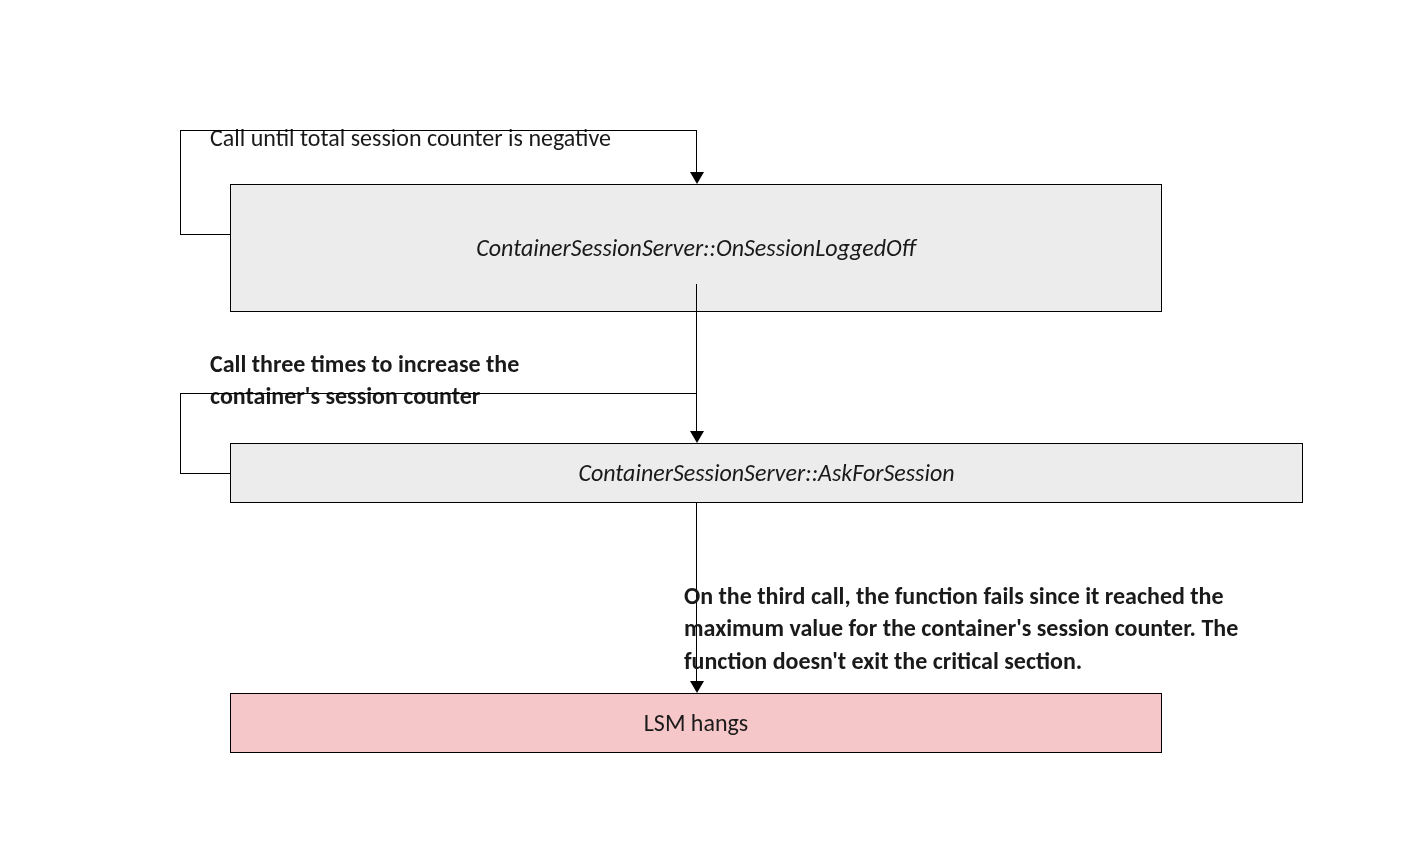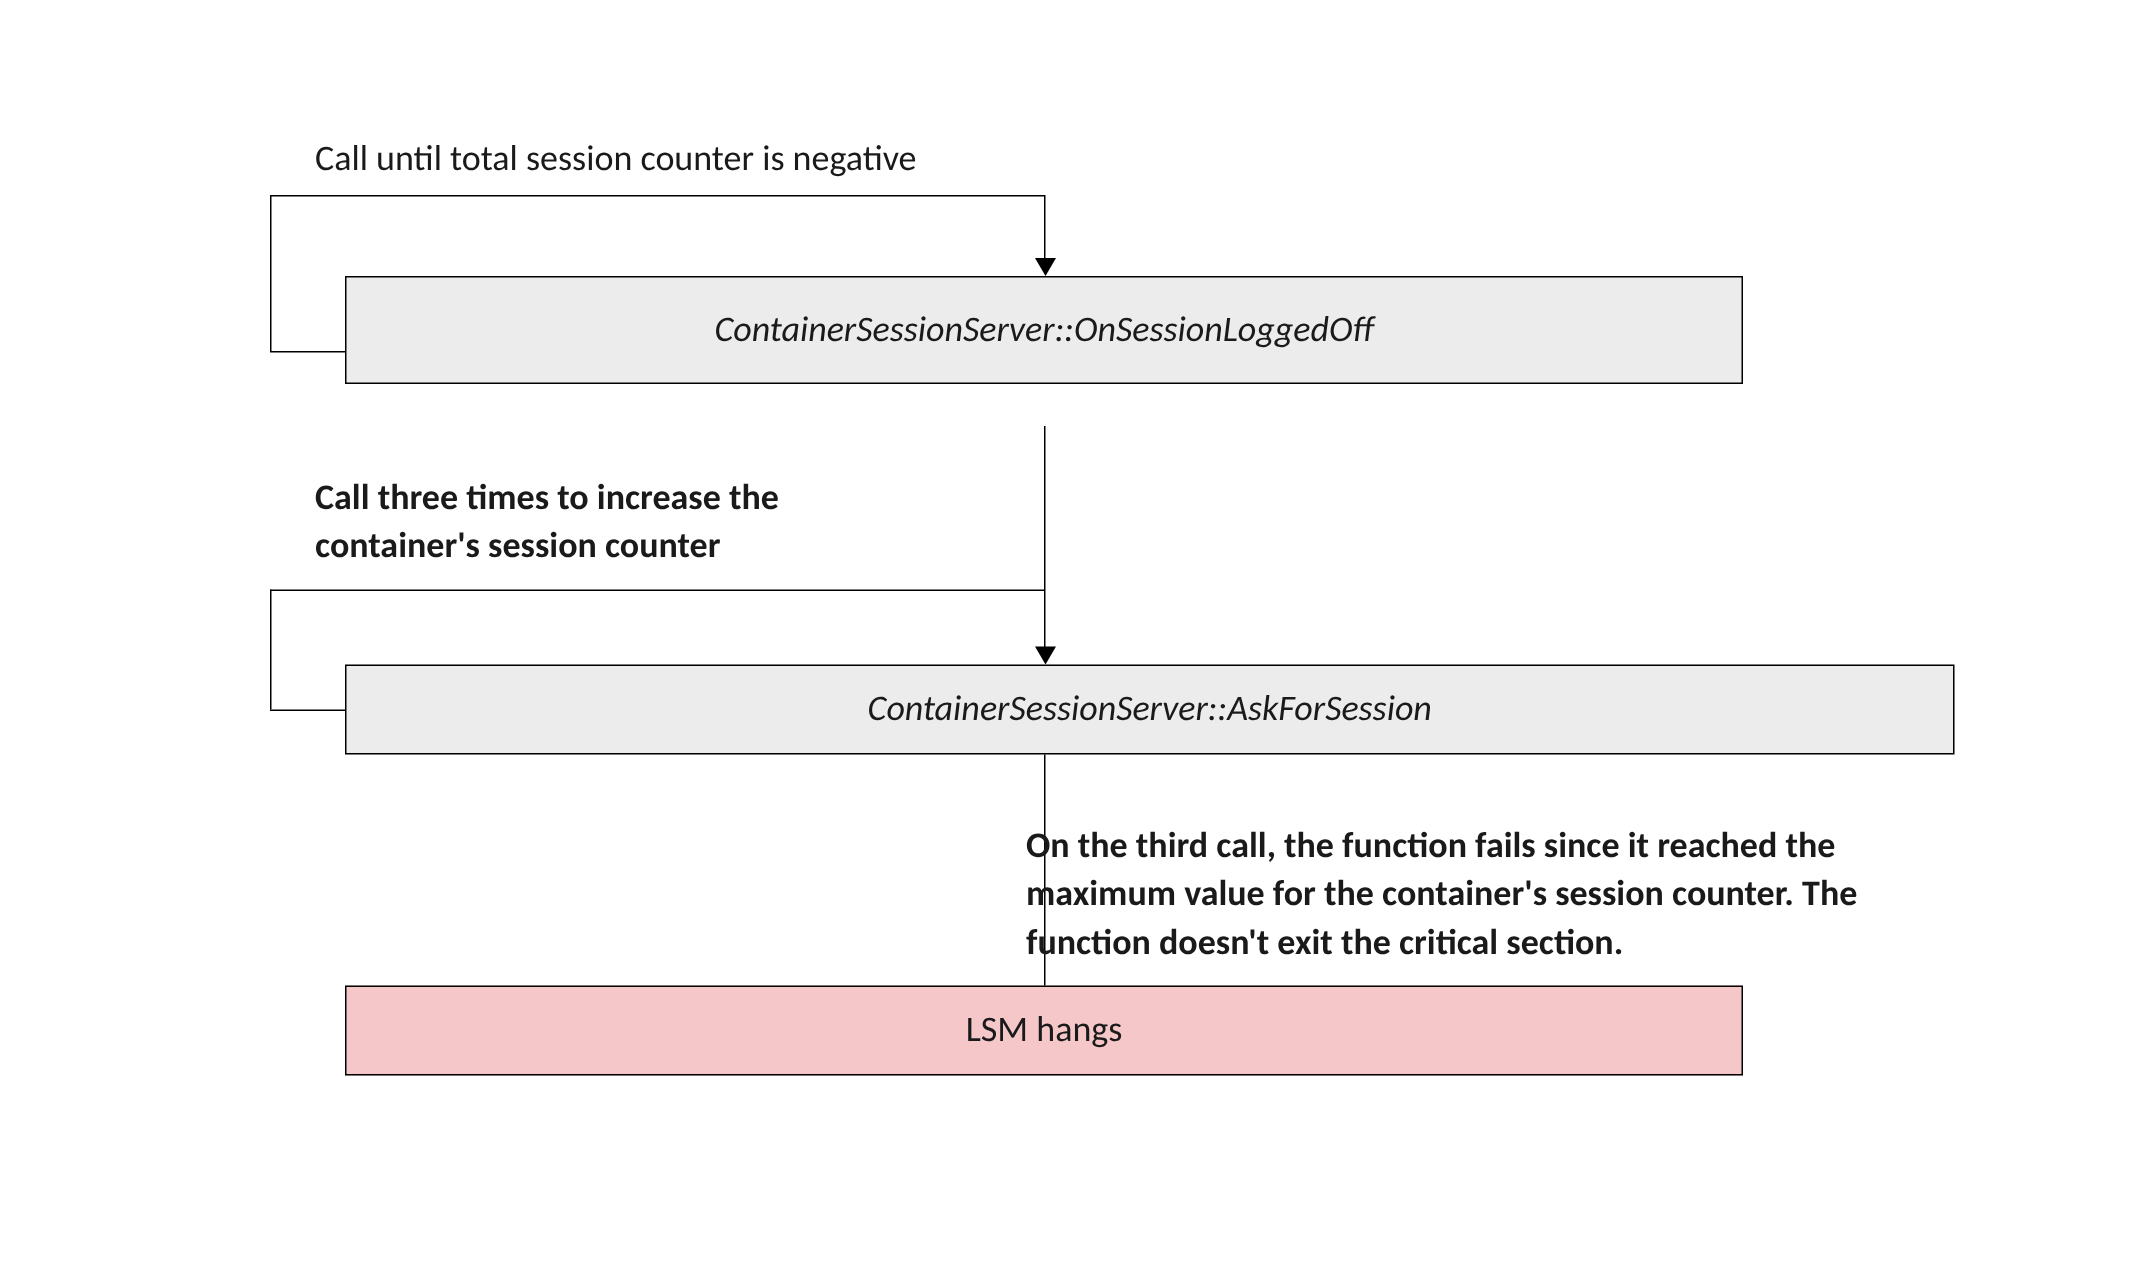--- a/index.html
+++ b/index.html
@@ -8,20 +8,21 @@
     background: #ffffff;
     width: 1428px;
     height: 845px;
     position: relative;
     font-size: 24px;
     color: #1a1a1a;
   }
   .label {
     position: absolute;
     line-height: 1.35;
+    margin-top: 32px;
   }
   .box {
     position: absolute;
     border: 1px solid #000;
     display: flex;
     flex-direction: column;
     align-items: center;
     justify-content: center;
     text-align: center;
     line-height: 1.35;
@@ -50,21 +51,21 @@
 
 <div class="line" style="left:180px; top:130px; width:516px; height:1px;"></div>
 
 <div class="line" style="left:180px; top:130px; width:1px; height:104px;"></div>
 
 <div class="line" style="left:180px; top:234px; width:50px; height:1px;"></div>
 
 <div class="line" style="left:696px; top:130px; width:1px; height:44px;"></div>
 <div class="arrow-down" style="left:690px; top:172px;"></div>
 
-<div class="box box-grey" style="left:230px; top:184px; width:932px; height:72px;">
+<div class="box box-grey" style="left:230px; top:184px; width:932px; height:128px;">
   <div class="italic">ContainerSessionServer::OnSessionLoggedOff</div>
 </div>
 
 <div class="line" style="left:696px; top:284px; width:1px; height:149px;"></div>
 <div class="arrow-down" style="left:690px; top:431px;"></div>
 
 <div class="label" style="left:210px; top:316px; width:420px;font-weight:bold;">
   <span>Call three times to increase the container's session counter</span>
 </div>
 
@@ -76,15 +77,15 @@
   <div class="italic">ContainerSessionServer::AskForSession</div>
 </div>
 
 <div class="line" style="left:696px; top:503px; width:1px; height:178px;"></div>
 <div class="arrow-down" style="left:690px; top:681px;"></div>
 
 <div class="label" style="left:684px; top:548px; width:640px;font-weight:bold;">
   <span>On the third call, the function fails since it reached the maximum value for the container's session counter. The function doesn't exit the critical section.</span>
 </div>
 
-<div class="box box-pink" style="left:230px; top:657px; width:932px; height:60px;">
+<div class="box box-pink" style="left:230px; top:693px; width:932px; height:60px;">
   <div>LSM hangs</div>
 </div>
 
 </body></html>

